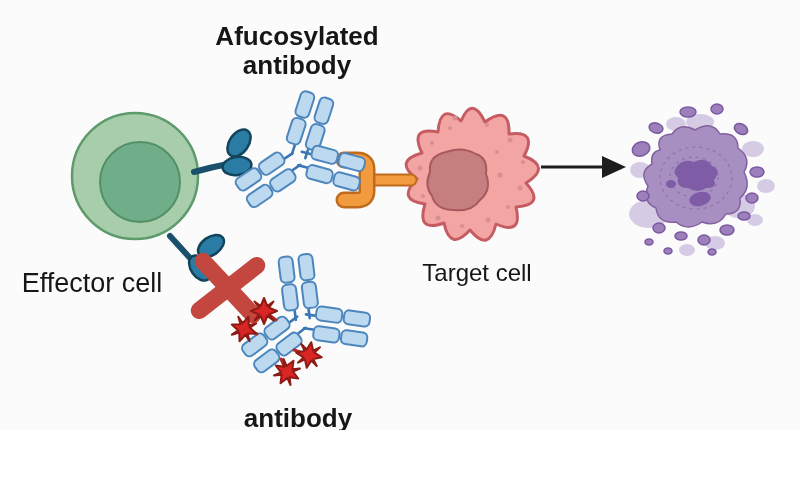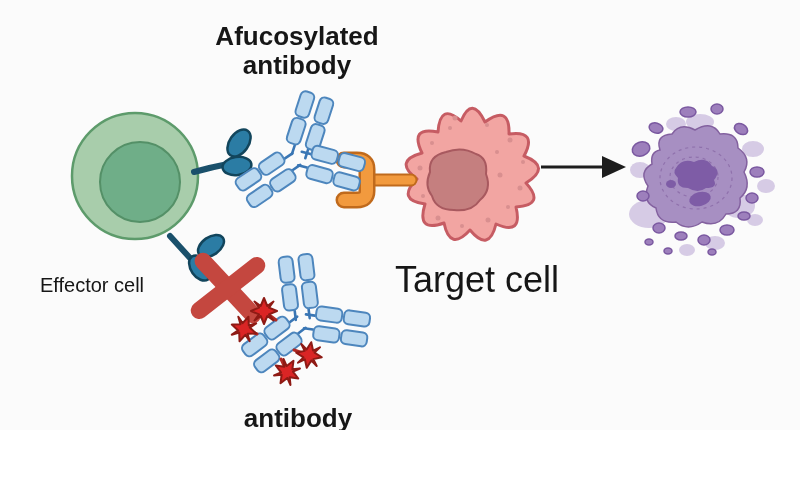--- a/index.html
+++ b/index.html
@@ -213,22 +213,22 @@
         <ellipse class="dead-sat" cx="668" cy="251" rx="4" ry="3"></ellipse>
       </g>
     </g>
   </svg>
 
   <div class="lbl lbl-bold" style="left:297px;top:22px;">
     <span>Afucosylated</span>
     <span>antibody</span>
   </div>
 
-  <div class="lbl lbl-plain" style="left:92px;top:274px;font-size:20px;">Effector cell</div>
-
-  <div class="lbl lbl-plain" style="left:477px;top:259px;font-size:36px;">Target cell</div>
+  <div class="lbl lbl-plain" style="left:92px;top:268px;font-size:27px;">Effector cell</div>
+
+  <div class="lbl lbl-plain" style="left:477px;top:259px;font-size:24px;">Target cell</div>
 
 
   <div class="lbl lbl-bold" style="left:298px;top:404px;">
     <span>antibody</span>
   </div>
 
 </div>
 
 </body></html>

